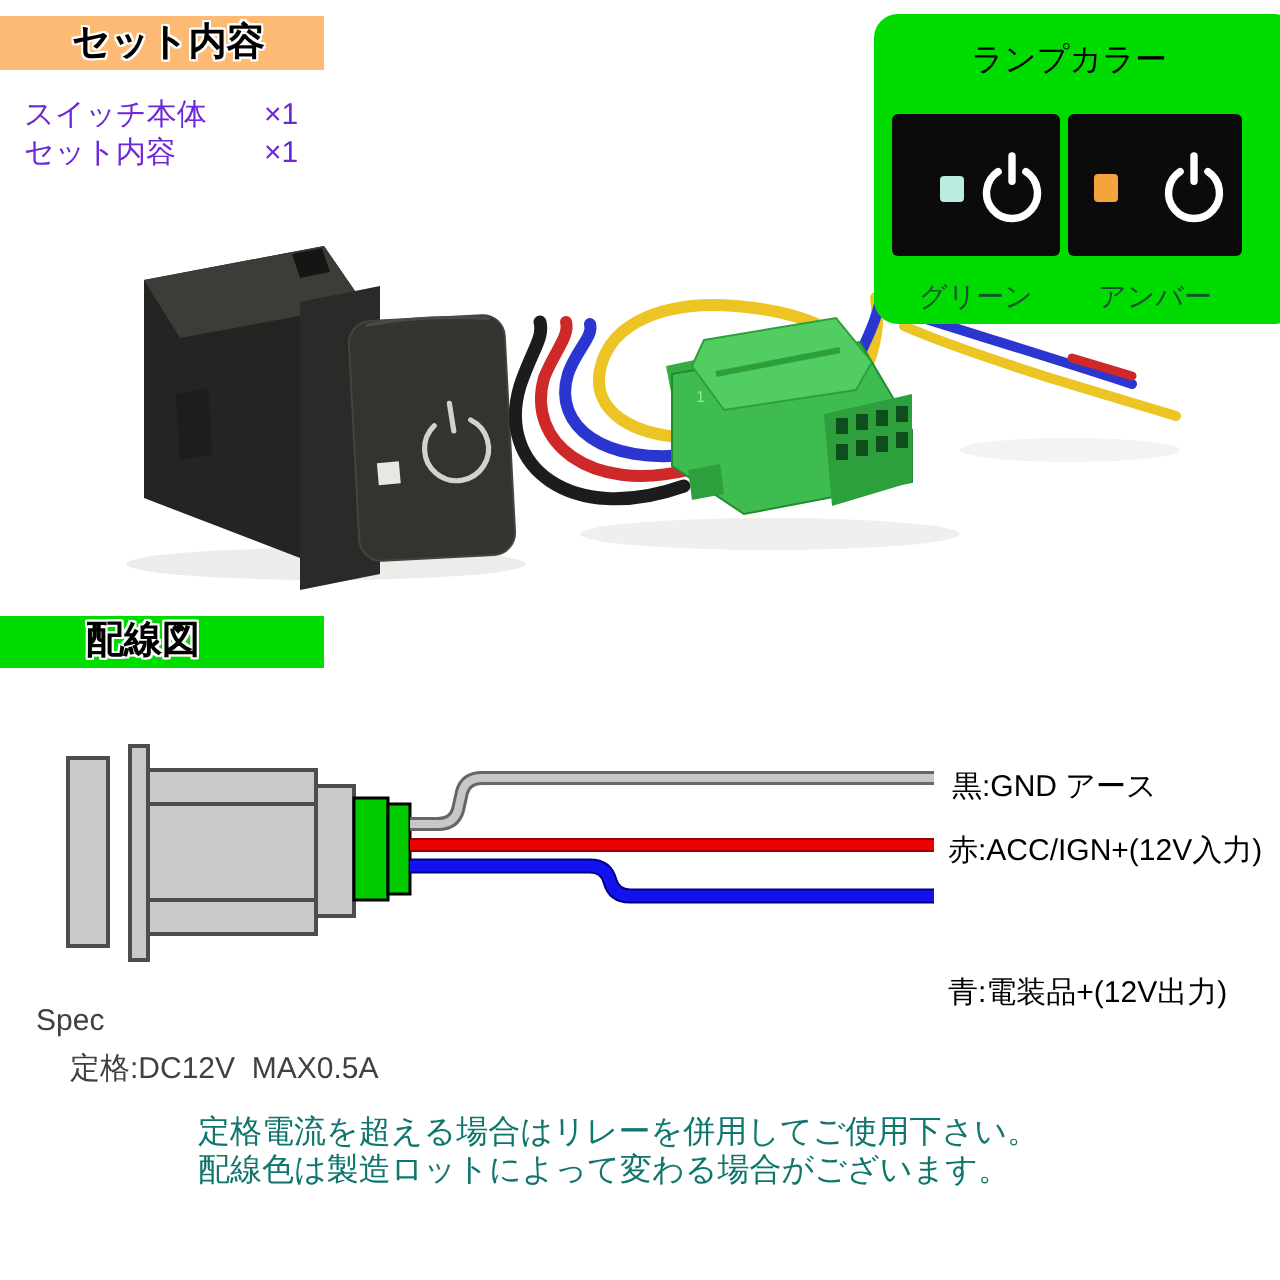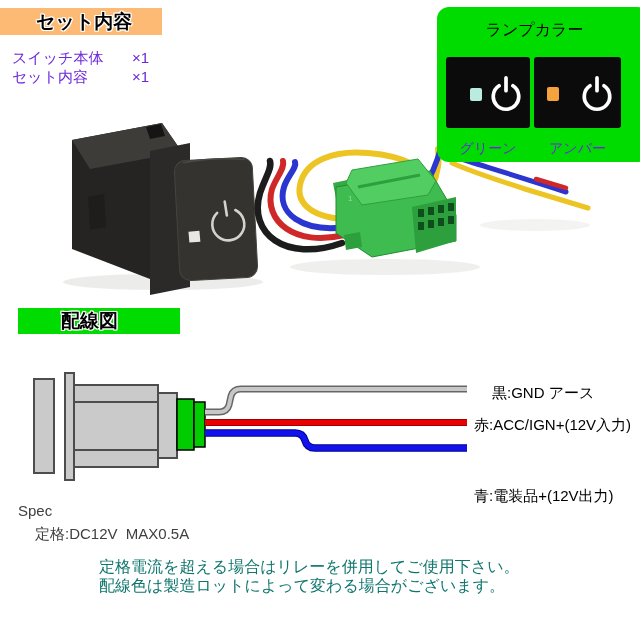--- a/index.html
+++ b/index.html
@@ -15,21 +15,21 @@
                 -1px 0 0 #fff,1px 0 0 #fff,0 -1px 0 #fff,0 1px 0 #fff;
   }
   .set-row{display:flex;font-size:15px;color:#6d28d9;line-height:18.5px;gap:34px;}
   .set-row .nm{width:86px;}
   .panel{
     border-radius:12px;
   }
   .panel-title{font-size:16px;color:#000;text-align:center;}
   .sq{background:#0b0b0b;border-radius:3px;position:absolute;}
   .ind{position:absolute;border-radius:2px;}
-  .opt-label{position:absolute;font-size:14px;color:#6d28d9;text-align:center;}
+  .opt-label{position:absolute;font-size:14px;color:#14532d;text-align:center;}
   .wire-label{position:absolute;font-size:15px;color:#000;}
   .spec{position:absolute;font-size:15px;color:#404040;}
   .notes{position:absolute;font-size:16px;line-height:18.6px;}
 </style>
 </head>
 <body>
 
 <div class="abs banner" style="left: 0px; top: 8px; width: 162px; padding-left: 36px; box-sizing: border-box; background-color: #fdba74;">
   <span class="t">セット内容</span>
 </div>
@@ -123,21 +123,21 @@
         <path d="M23,12.8 A11,11 0 1 1 11,12.8"></path>
         <line x1="17" y1="6" x2="17" y2="17"></line>
       </g>
     </svg>
   </div>
 
   <div class="opt-label t" style="left:9px;top:133px;width:84px;">グリーン</div>
   <div class="opt-label t" style="left:97px;top:133px;width:87px;">アンバー</div>
 </div>
 
-<div class="abs banner" style="left: 0px; top: 308px; width: 162px; height: 26px; line-height: 26px; padding-left: 43px; box-sizing: border-box; background-color: rgb(0, 220, 0); margin-left: 18px;">
+<div class="abs banner" style="left: 0px; top: 308px; width: 162px; height: 26px; line-height: 26px; padding-left: 43px; box-sizing: border-box; background-color: rgb(0, 220, 0);">
   <span class="t">配線図</span>
 </div>
 
 <svg class="abs" style="left:0;top:360px;" width="640" height="130" viewBox="0 0 640 130">
   <g fill="#cacaca" stroke="#4d4d4d" stroke-width="2">
     <rect x="34" y="19" width="20" height="94"></rect>
     <rect x="65" y="13" width="9" height="107"></rect>
     <rect x="74" y="25" width="84" height="82"></rect>
     <line x1="74" y1="42" x2="158" y2="42"></line>
     <line x1="74" y1="90" x2="158" y2="90"></line>
@@ -153,21 +153,21 @@
     <path d="M205,52 H219 Q227,52 229,45 L231,36 Q233,29 241,29 H467" stroke-width="4" style="stroke: rgb(199, 199, 199);"></path>
 
     <path d="M205,62.5 H467" stroke="#9c0000" stroke-width="7"></path>
     <path d="M205,62.5 H467" stroke-width="5" style="stroke: rgb(234, 0, 0);"></path>
 
     <path d="M205,73 H295 Q303,73 305,80.5 Q307,88 315,88 H467" stroke="#000088" stroke-width="7.5"></path>
     <path d="M205,73 H295 Q303,73 305,80.5 Q307,88 315,88 H467" stroke-width="5.5" style="stroke: rgb(18, 18, 238);"></path>
   </g>
 </svg>
 
-<div class="wire-label t" style="left:492px;top:384px;">黒:GND アース</div>
+<div class="wire-label t" style="left:476px;top:384px;">黒:GND アース</div>
 <div class="wire-label t" style="left:474px;top:416px;">赤:ACC/IGN+(12V入力)</div>
 <div class="wire-label t" style="left:474px;top:442px;margin-top:45px;">青:電装品+(12V出力)</div>
 
 <div class="spec t" style="left:18px;top:502px;">Spec</div>
 <div class="spec t" style="left:35px;top:525px;">定格:DC12V  MAX0.5A</div>
 
 <div class="notes" style="left: 99px; top: 558px; color: #0f766e;">
   <div class="t">定格電流を超える場合はリレーを併用してご使用下さい。</div>
   <div class="t">配線色は製造ロットによって変わる場合がございます。</div>
 </div>

